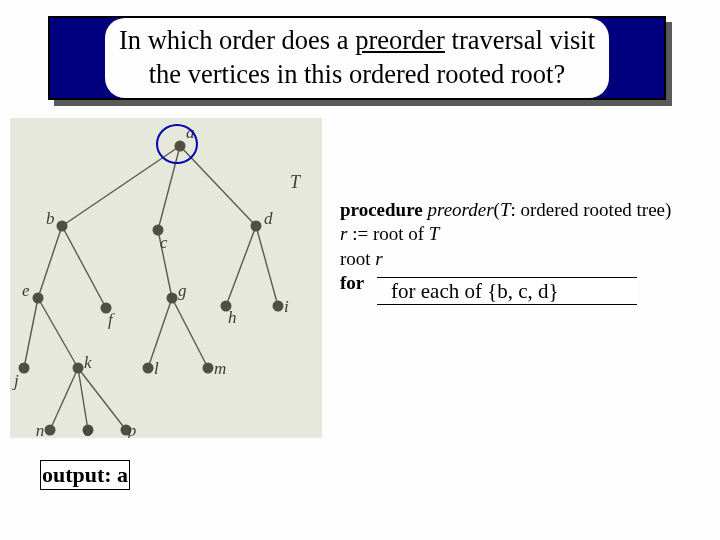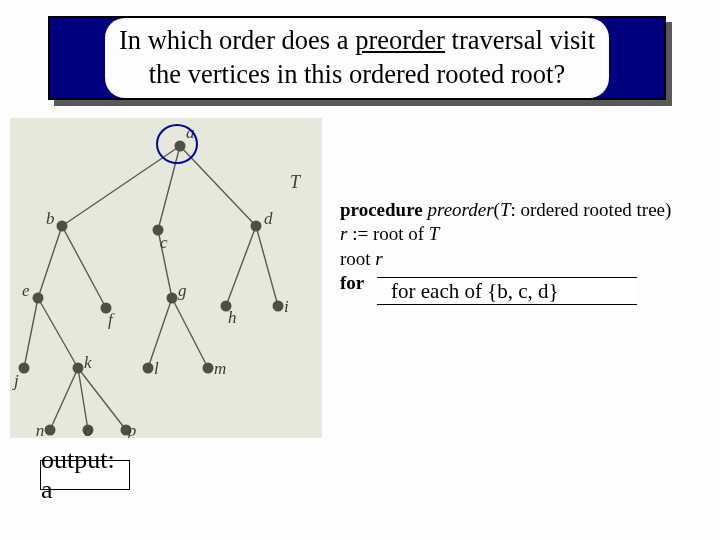--- a/index.html
+++ b/index.html
@@ -91,21 +91,22 @@
     left: 40px;
     top: 460px;
     width: 90px;
     height: 30px;
     background: #ffffff;
     border: 1px solid #000;
     box-sizing: border-box;
     display: flex;
     align-items: center;
     justify-content: center;
-    font-size: 26px;
+    font-size: 22px;
+    font-weight: bold;
   }
 
   .hi-circle {
     position: absolute;
     left: 156px;
     top: 124px;
     width: 42px;
     height: 40px;
     border: 2.2px solid #0000b3;
     border-radius: 50%;

